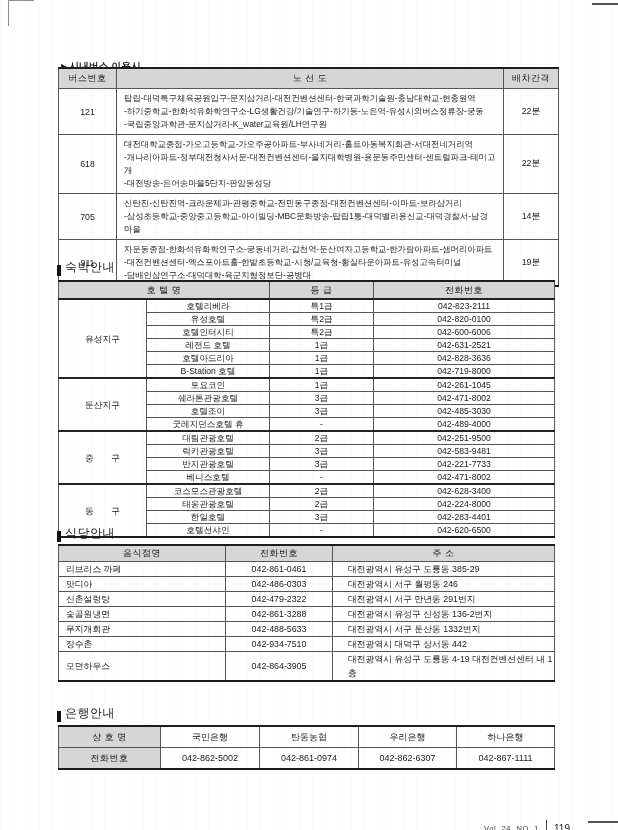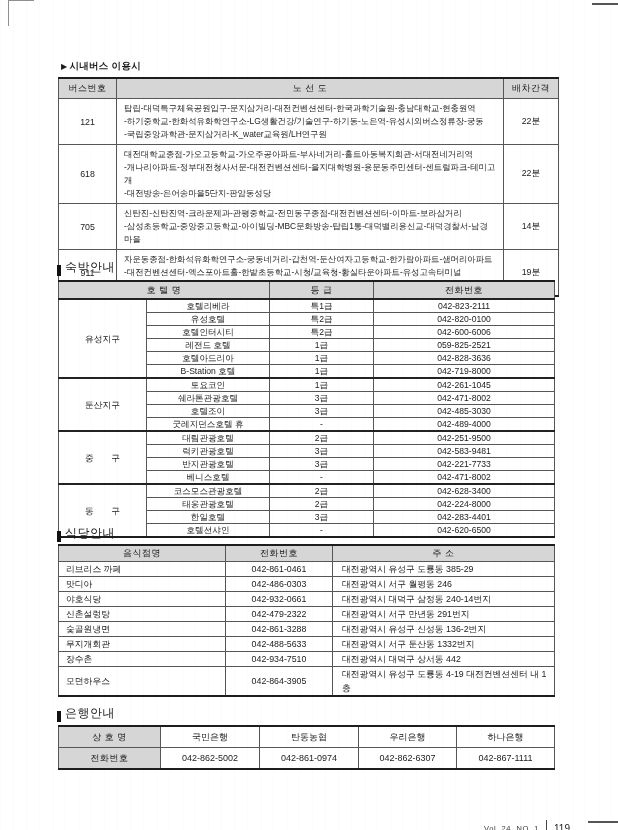--- a/index.html
+++ b/index.html
@@ -28,38 +28,38 @@
 
   
   table.doc-table {
     position:absolute; border-collapse:collapse; table-layout:fixed;
     border:1px solid #1d1d1d; border-top:2px solid #1d1d1d; border-bottom:2px solid #1d1d1d;
   }
   .doc-table th, .doc-table td { border:1px solid #565656; text-align:center; padding:0; font-weight:normal; overflow:hidden; }
   .doc-table th { background:#d6d6d6; }
 
   
-  .bus-table { left:58px; top:77px; width:500px; font-size:9px; }
+  .bus-table { left:58px; top:67px; width:500px; font-size:9px; }
   .bus-table th { height:19px; font-size:9px; letter-spacing:0.5px; }
   .bus-table td.route { text-align:left; padding:3px 7px; font-size:8.4px; line-height:13px; white-space:pre-line; }
   .bus-table td.num, .bus-table td.intv { font-size:8.8px; }
 
   
   .hotel-table { left:58px; top:280px; width:496px; font-size:8.6px; }
   .hotel-table th { height:16px; font-size:9px; letter-spacing:0.5px; }
   .hotel-table td { height:12px; line-height:12px; }
   .hotel-table tr.group-start td { border-top:2px solid #222; }
   .hotel-table td.group { font-size:8.8px; }
 
   
   .rest-table { left:58px; top:544px; width:496px; font-size:8.8px; }
   .rest-table th { height:15px; font-size:9px; letter-spacing:0.5px; }
   .rest-table td { height:14px; line-height:14px; }
   .rest-table td.lname { text-align:left; padding-left:7px; }
-  .rest-table td.addr { text-align:left; padding-left:9px; }
+  .rest-table td.addr { text-align:left; padding-left:15px; }
 
   
   .bank-table { left:58px; top:725px; width:496px; font-size:9px; }
   .bank-table td { height:20px; }
   .bank-table td.label { background:#d6d6d6; letter-spacing:0.5px; }
 
   
   .footer { position:absolute; top:776px; left:400px; width:170px; display:flex; align-items:center; justify-content:flex-end;margin-top:44px; }
   .footer .vol { font-size:7.5px; color:#3a3a3a; letter-spacing:0.6px; margin-right:7px; }
   .footer .vbar { width:1px; height:16px; background:#444; margin-right:7px; }
@@ -153,21 +153,21 @@
         <td>042-820-0100</td>
       </tr>
       <tr>
         <td>호텔인터시티</td>
         <td>특2급</td>
         <td>042-600-6006</td>
       </tr>
       <tr>
         <td>레전드 호텔</td>
         <td>1급</td>
-        <td>059-825-2521</td>
+        <td>042-631-2521</td>
       </tr>
       <tr>
         <td>호텔아드리아</td>
         <td>1급</td>
         <td>042-828-3636</td>
       </tr>
       <tr>
         <td>B-Station 호텔</td>
         <td>1급</td>
         <td>042-719-8000</td>
@@ -259,25 +259,20 @@
     <tbody>
       <tr>
         <td class="lname">리브리스 까페</td>
         <td>042-861-0461</td>
         <td class="addr">대전광역시 유성구 도룡동 385-29</td>
       </tr>
       <tr>
         <td class="lname">맛디아</td>
         <td>042-486-0303</td>
         <td class="addr">대전광역시 서구 월평동 246</td>
-      </tr>
-      <tr>
-        <td class="lname">야호식당</td>
-        <td>042-932-0661</td>
-        <td class="addr">대전광역시 대덕구 삼정동 240-14번지</td>
       </tr>
       <tr>
         <td class="lname">신촌설렁탕</td>
         <td>042-479-2322</td>
         <td class="addr">대전광역시 서구 만년동 291번지</td>
       </tr>
       <tr>
         <td class="lname">숯골원냉면</td>
         <td>042-861-3288</td>
         <td class="addr">대전광역시 유성구 신성동 136-2번지</td>

